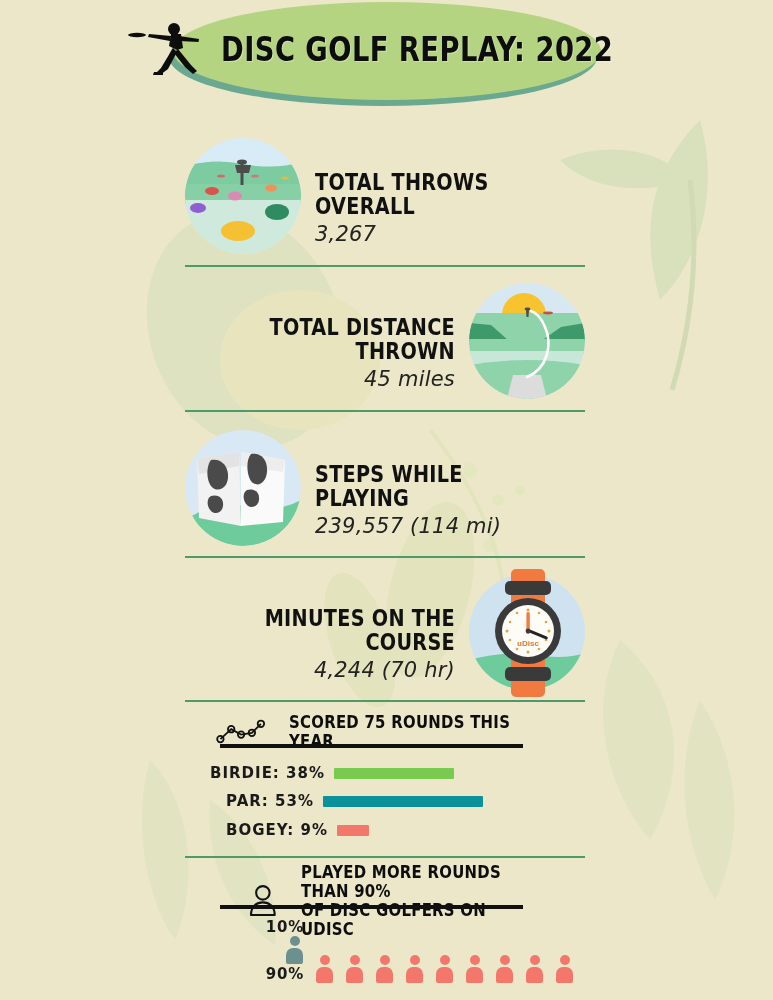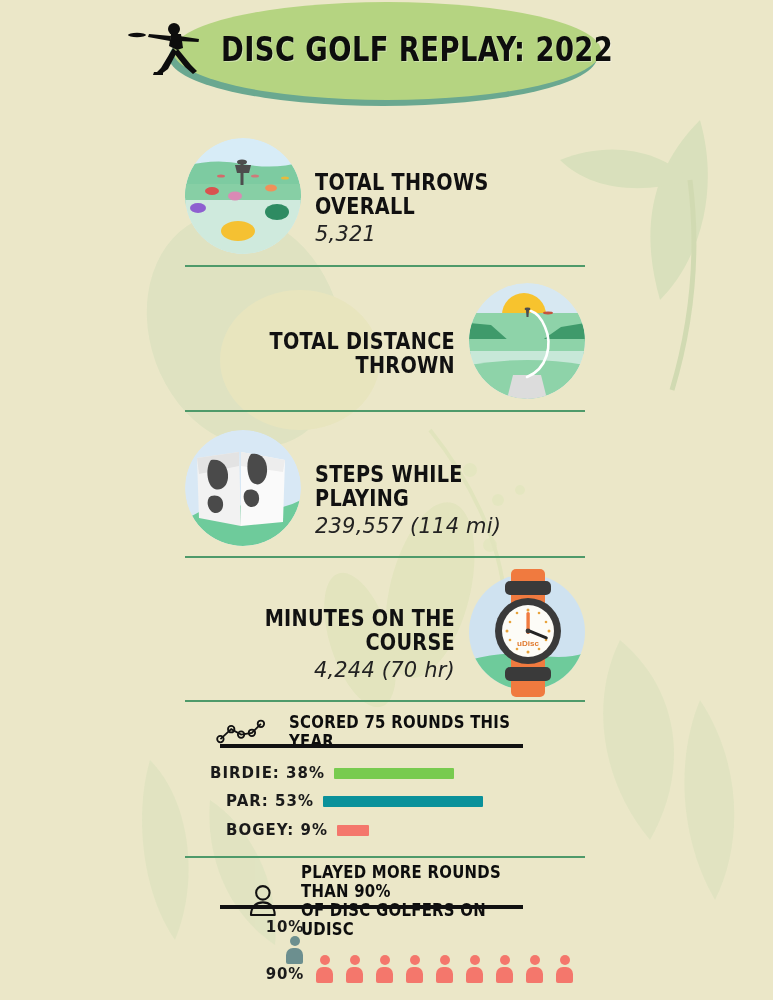--- a/index.html
+++ b/index.html
@@ -145,21 +145,21 @@
         <ellipse cx="100" cy="40" rx="4" ry="1.6" fill="#e8b93c"></ellipse>
         <ellipse cx="70" cy="38" rx="4" ry="1.6" fill="#cf7a7a"></ellipse>
       </g>
     </svg>
   </div>
   <div class="txt">
     <div class="stat-label">
       <div>TOTAL THROWS</div>
       <div>OVERALL</div>
     </div>
-    <div class="stat-value">5,321</div>
+    <div class="stat-value">3,267</div>
   </div>
 </div>
 <div class="divider" style="top:265px;"></div>
 
 <div class="row rev" style="top:279px;">
   <div class="circle">
     <svg width="116" height="116" viewBox="0 0 116 116">
       <defs>
           <clipPath id="c2">
             <circle cx="58" cy="58" r="58"></circle>
@@ -180,20 +180,21 @@
         <ellipse cx="79" cy="30" rx="5" ry="1.4" fill="#c4543f"></ellipse>
         <path d="M58 94 C 78 86 84 62 76 44 C 72 34 68 30 62 28" stroke="#ffffff" stroke-width="2.6" fill="none" stroke-linecap="round"></path>
       </g>
     </svg>
   </div>
   <div class="txt">
     <div class="stat-label">
       <div>TOTAL DISTANCE</div>
       <div>THROWN</div>
     </div>
+    <div class="stat-value">45 miles</div>
   </div>
 </div>
 <div class="divider" style="top:410px;"></div>
 
 <div class="row" style="top:426px;">
   <div class="circle">
     <svg width="116" height="116" viewBox="0 0 116 116">
       <defs>
           <clipPath id="c3">
             <circle cx="58" cy="58" r="58"></circle>

